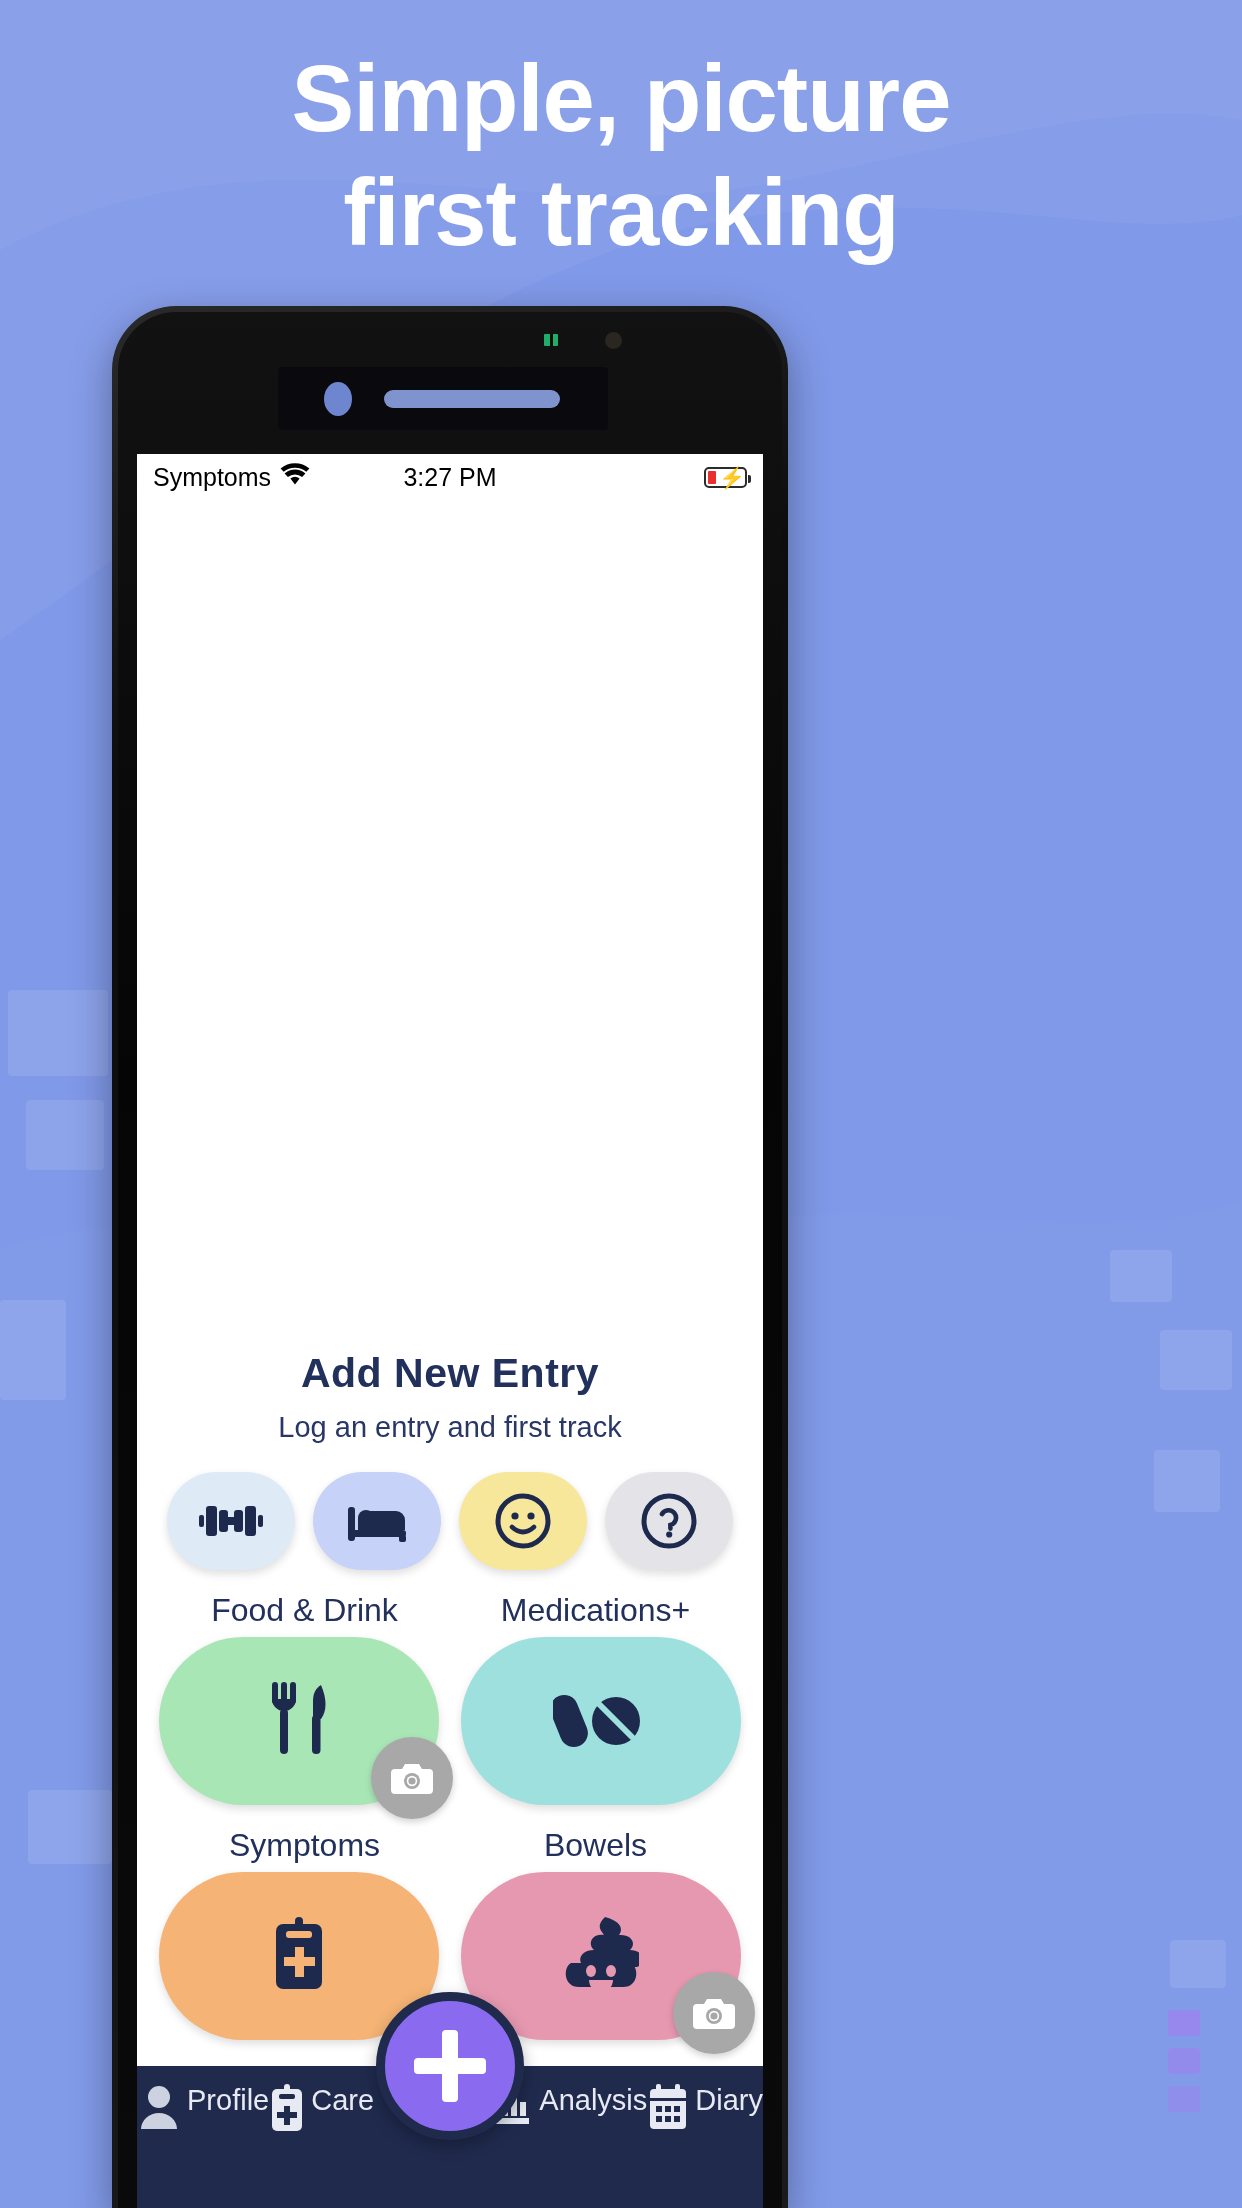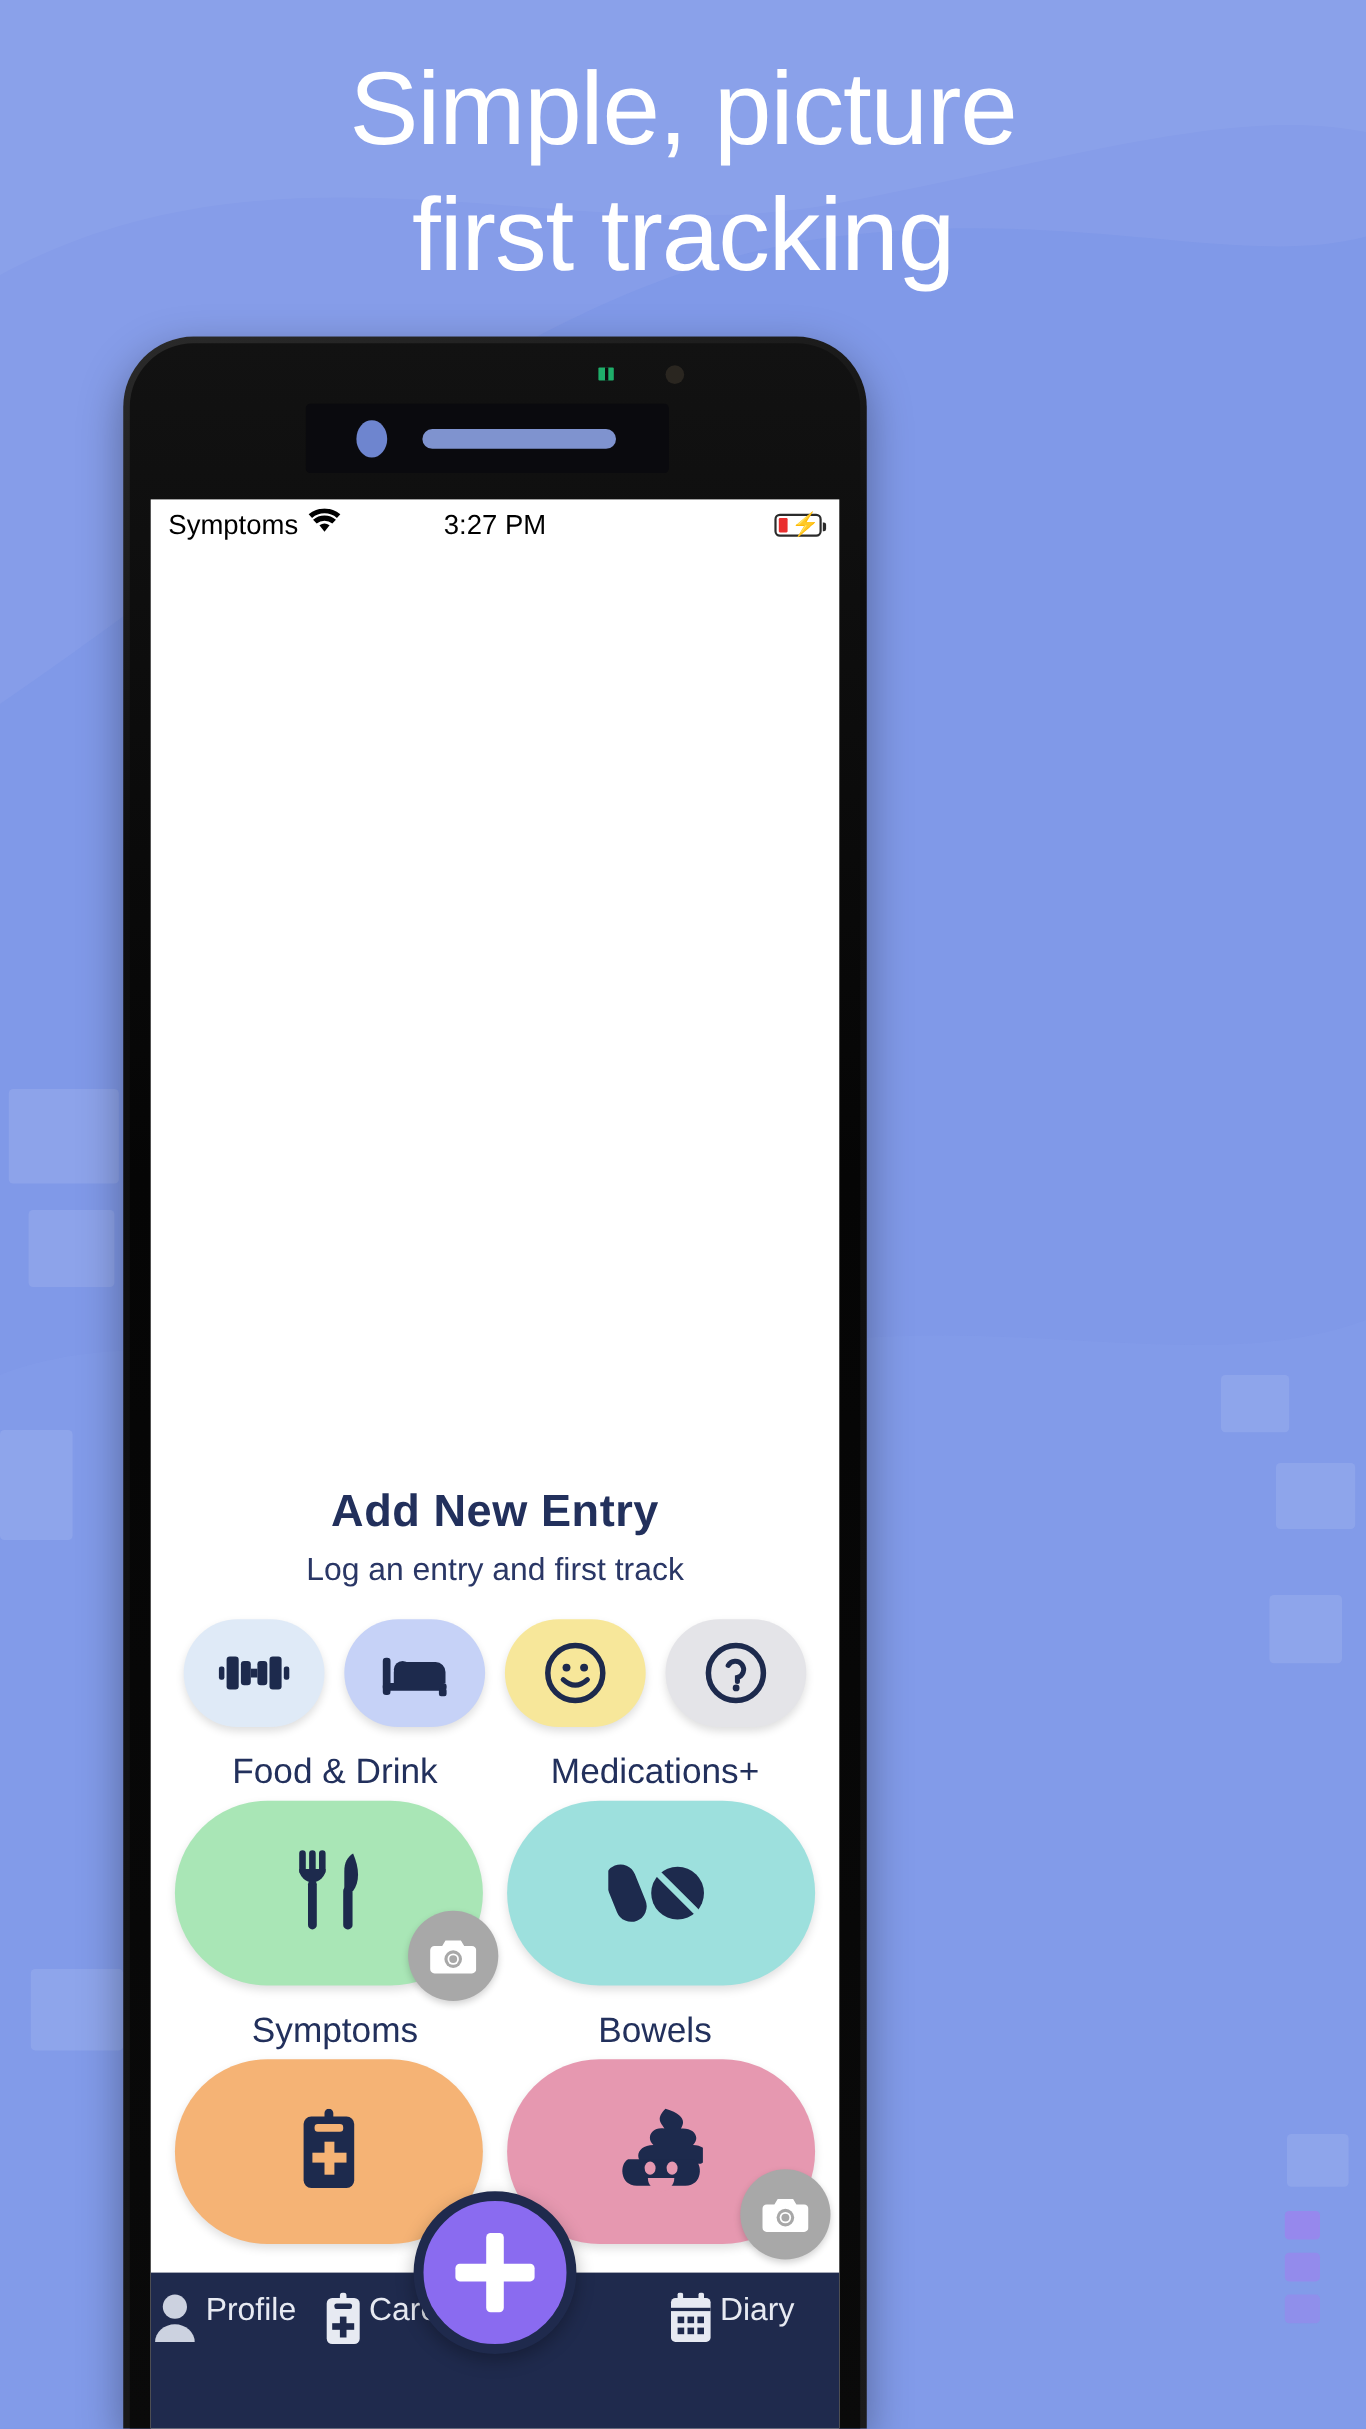--- a/index.html
+++ b/index.html
@@ -20,21 +20,21 @@
     border-radius: 4px;
   }
 
   
   #headline {
     position: absolute;
     top: 52px; left: 0; width: 1242px;
     text-align: center;
     color: #ffffff;
     font-size: 94px;
-    font-weight: normal;
+    font-weight: bold;
     line-height: 1.0;
     letter-spacing: -1px;
     z-index: 5;
   }
   #headline .ln { display: block; }
   #headline .ln + .ln { margin-top: 20px; }
 
   
   #phone {
     position: absolute;
@@ -495,20 +495,32 @@
               <rect x="8" y="28" width="20" height="6" fill="#1f2a4d"></rect>
             </svg>
           </span>
           <span class="tab-label">Care</span>
         </div>
 
         <div class="tab center">
           <span class="tab-label"></span>
         </div>
 
+        <div class="tab">
+          <span>
+            <svg width="46" height="46" viewBox="0 0 46 46">
+              <rect x="4" y="4" width="6" height="36" fill="#e7eaf2"></rect>
+              <rect x="4" y="34" width="38" height="6" fill="#e7eaf2"></rect>
+              <rect x="15" y="20" width="6" height="12" fill="#e7eaf2"></rect>
+              <rect x="24" y="12" width="6" height="20" fill="#e7eaf2"></rect>
+              <rect x="33" y="18" width="6" height="14" fill="#e7eaf2"></rect>
+            </svg>
+          </span>
+          <span class="tab-label">Analysis</span>
+        </div>
 
         <div class="tab">
           <span>
             <svg width="42" height="46" viewBox="0 0 42 46">
               <rect x="9" y="0" width="5" height="9" rx="2" fill="#e7eaf2"></rect>
               <rect x="28" y="0" width="5" height="9" rx="2" fill="#e7eaf2"></rect>
               <rect x="3" y="5" width="36" height="40" rx="4" fill="#e7eaf2"></rect>
               <rect x="3" y="14" width="36" height="3" fill="#1f2a4d"></rect>
               <rect x="9" y="22" width="6" height="6" fill="#1f2a4d"></rect>
               <rect x="18" y="22" width="6" height="6" fill="#1f2a4d"></rect>

